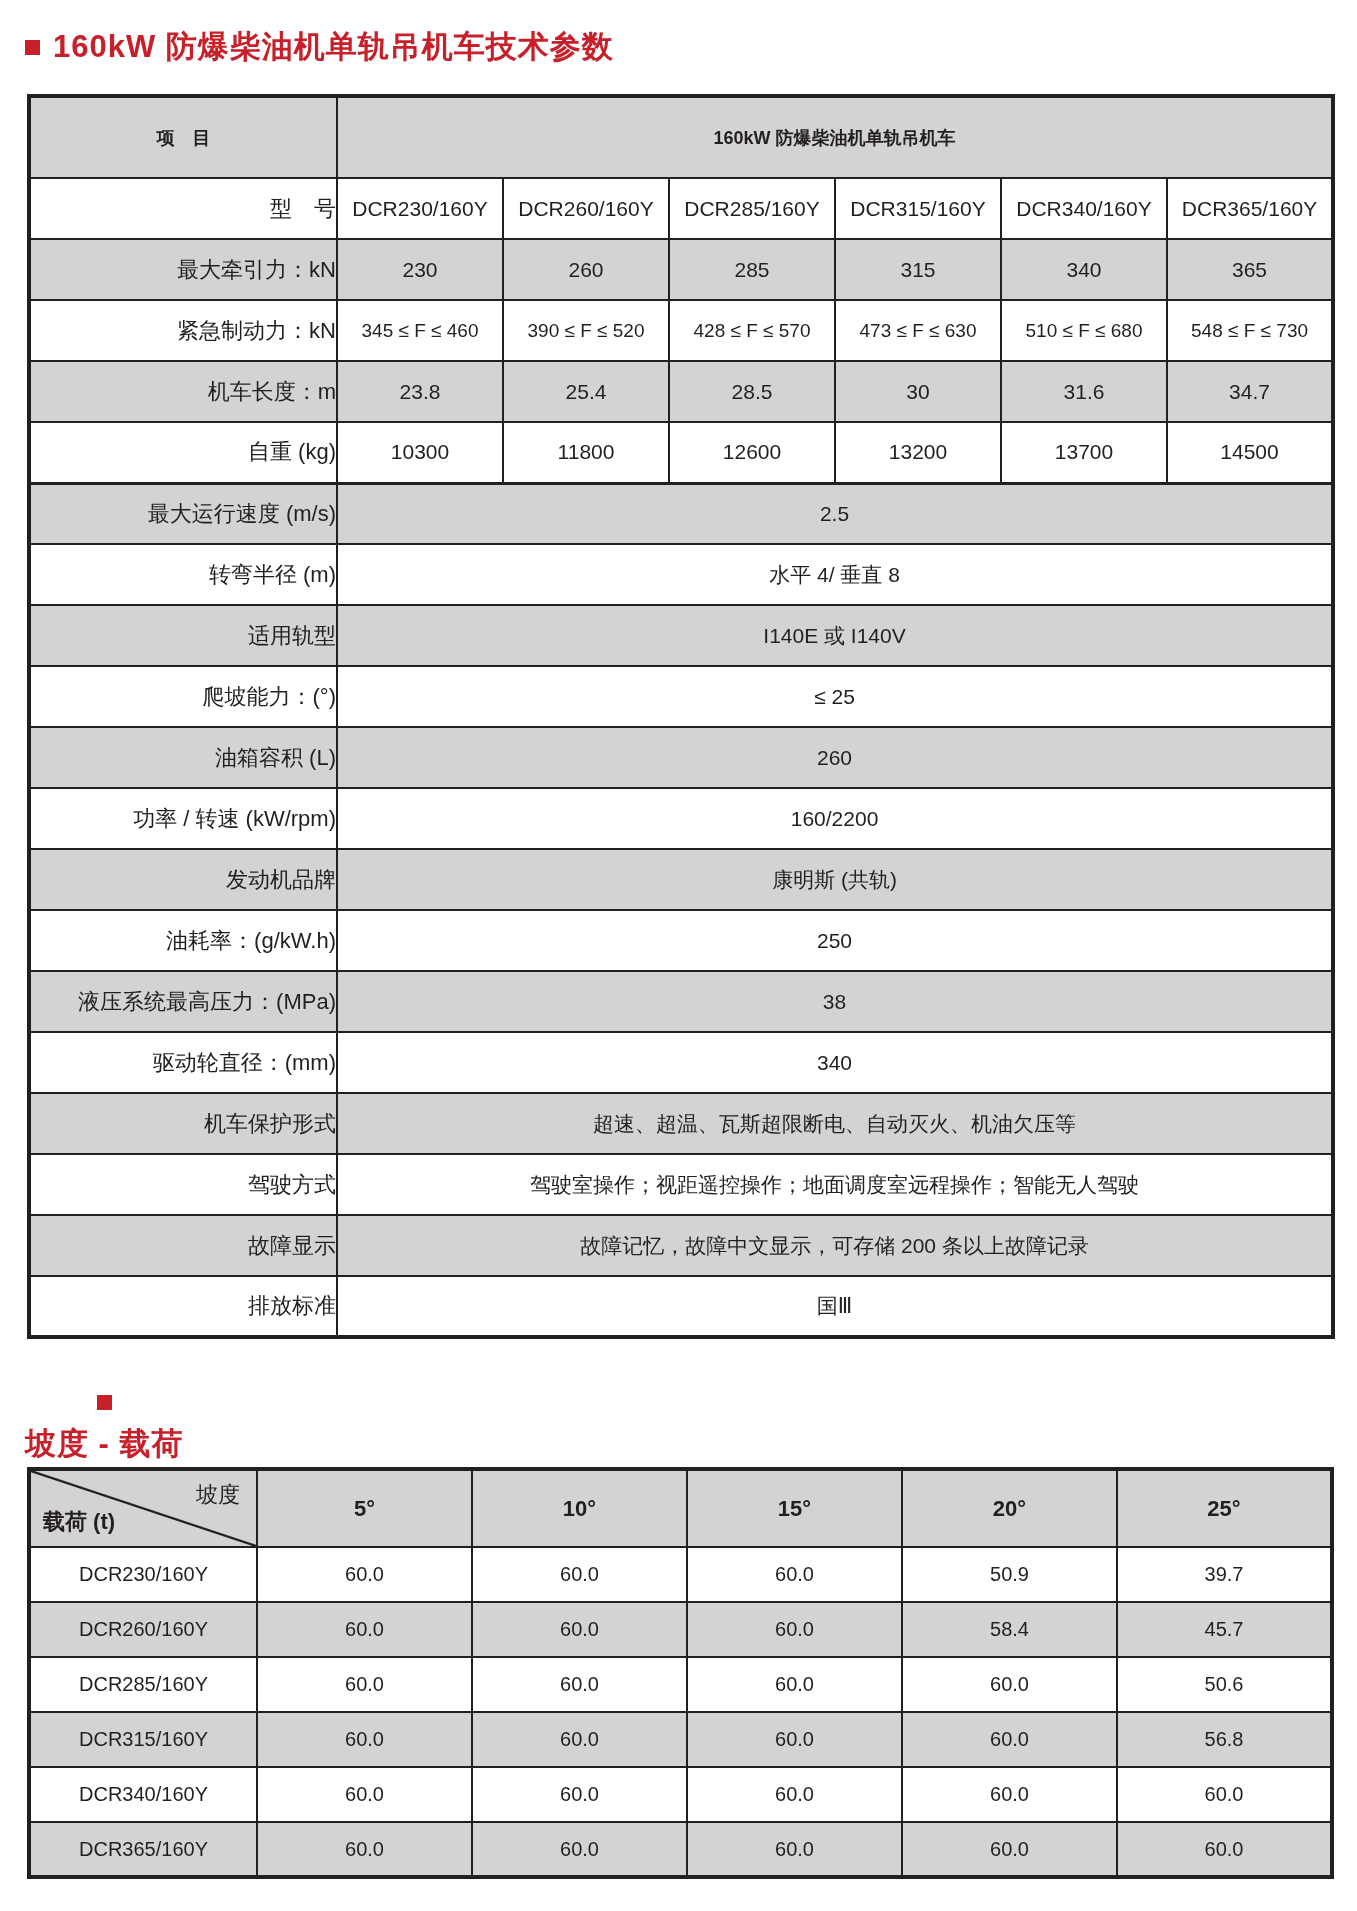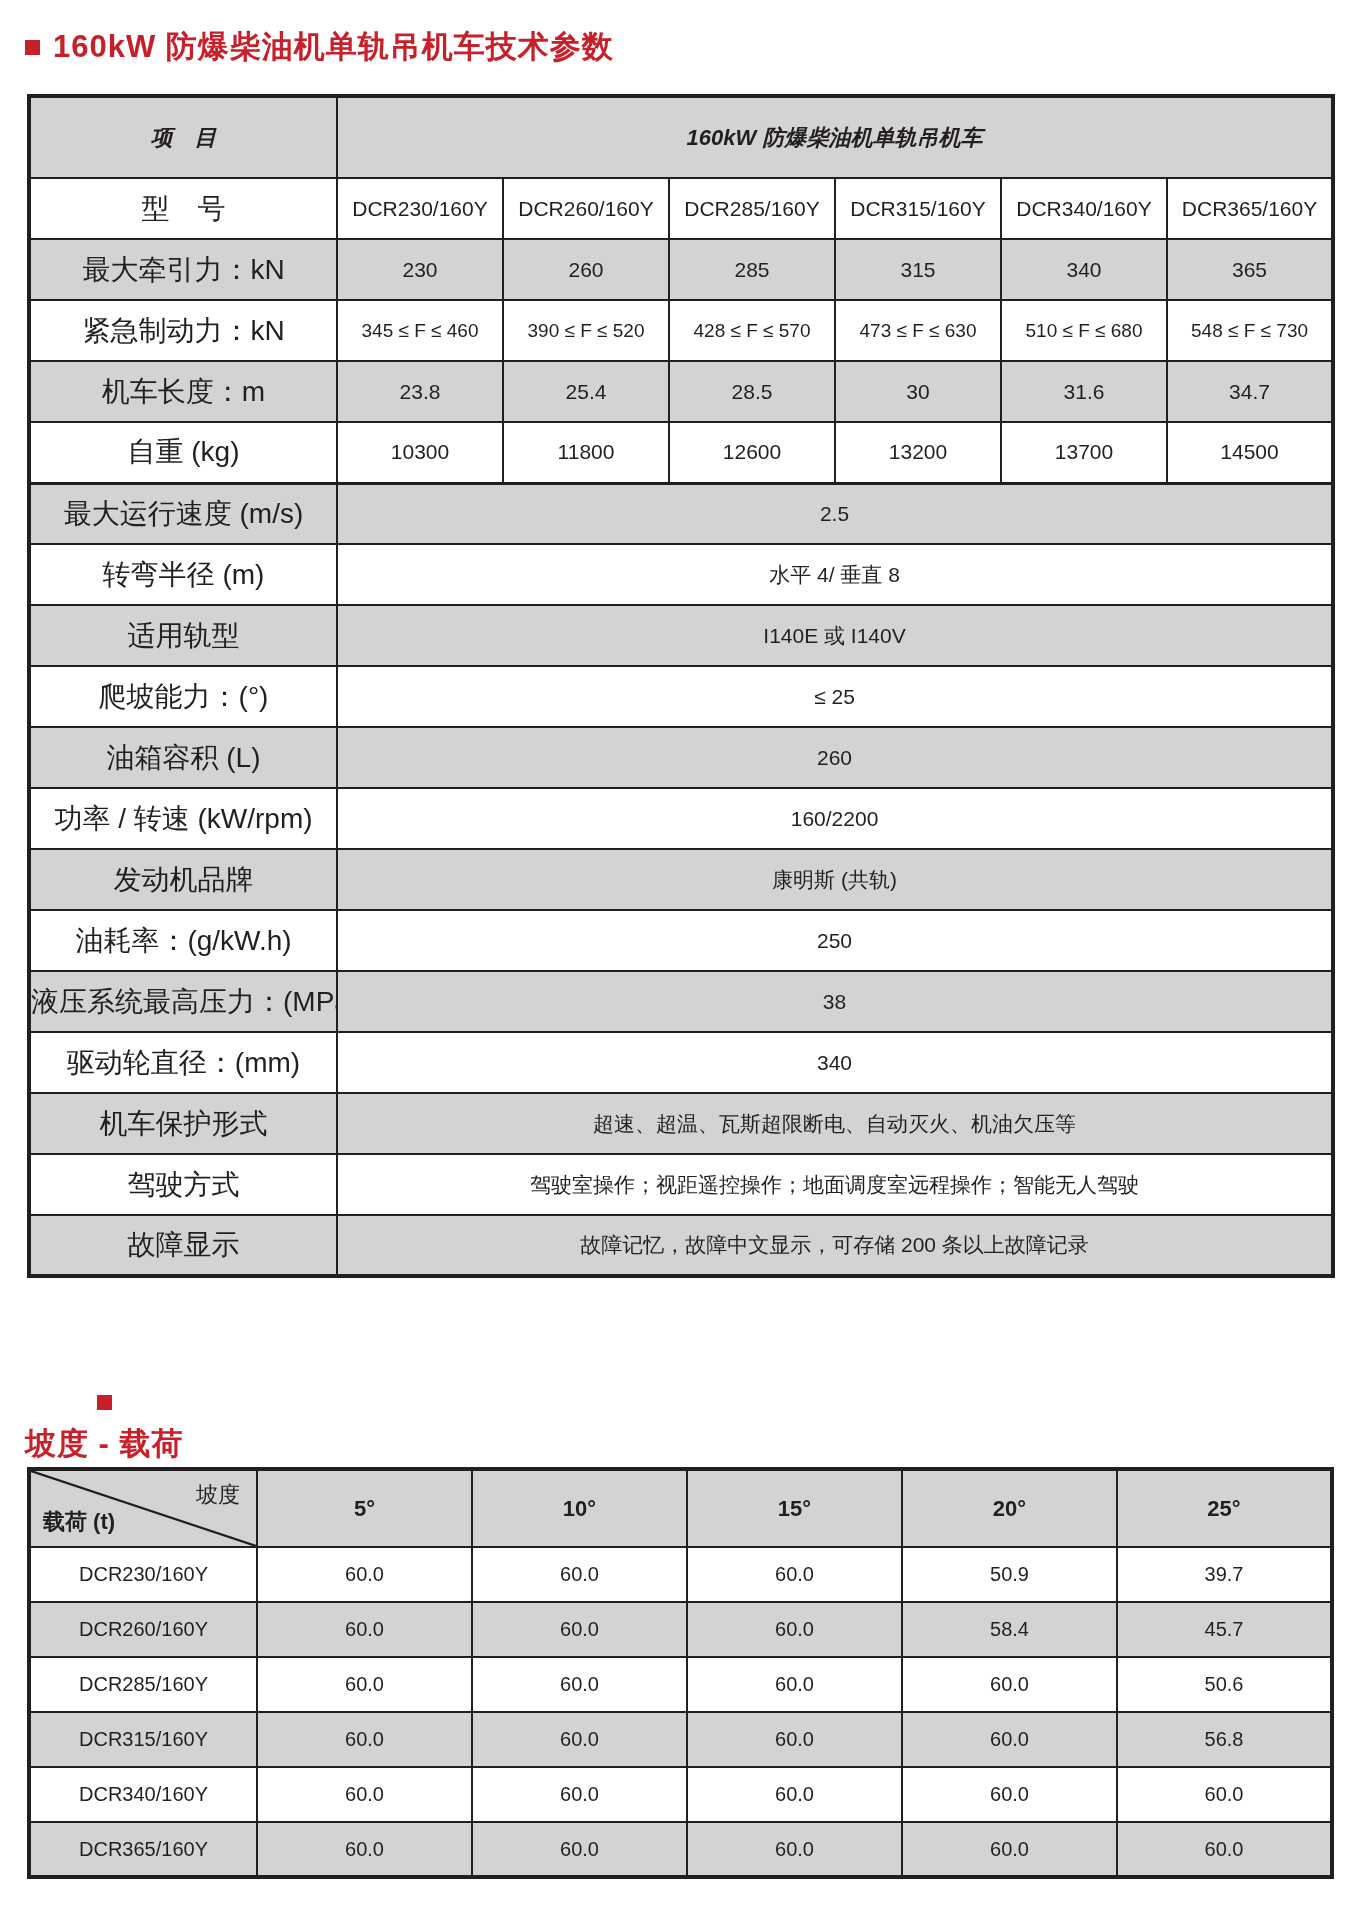--- a/index.html
+++ b/index.html
@@ -28,22 +28,22 @@
   th, td {
     border:2px solid #231f20;
     text-align:center; vertical-align:middle;
     font-size:21px; font-weight:normal;
     overflow:hidden; white-space:nowrap;
   }
   tr.gray > th, tr.gray > td { background:#d4d3d3; }
   tr.white > th, tr.white > td { background:#ffffff; }
   #spec-table tr { height:61px; }
   #spec-table tr.head-row { height:82px; }
-  #spec-table .label-cell { font-size:28px; }
-  #spec-table .head-row th { font-size:22px; font-weight:bold;font-style:italic; }
+  #spec-table .label-cell { font-size:22px;text-align:right; }
+  #spec-table .head-row th { font-size:18px; font-weight:bold; }
   #spec-table .brake td.val { font-size:19px; }
   tr.section-split > * { border-bottom-width:3px; }
 
   #load-table tr { height:55px; }
   #load-table tr.head-row { height:78px; }
   #load-table th { font-weight:bold; font-size:22px; }
   #load-table td { font-size:20px; }
 
   .diag { position:relative; padding:0; }
   .diag svg { position:absolute; left:0; top:0; width:100%; height:100%; display:block; }
@@ -162,20 +162,24 @@
     <td class="label-cell">机车保护形式</td>
     <td colspan="6">超速、超温、瓦斯超限断电、自动灭火、机油欠压等</td>
   </tr>
   <tr class="white">
     <td class="label-cell">驾驶方式</td>
     <td colspan="6">驾驶室操作；视距遥控操作；地面调度室远程操作；智能无人驾驶</td>
   </tr>
   <tr class="gray">
     <td class="label-cell">故障显示</td>
     <td colspan="6">故障记忆，故障中文显示，可存储 200 条以上故障记录</td>
+  </tr>
+  <tr class="white">
+    <td class="label-cell">排放标准</td>
+    <td colspan="6">国Ⅲ</td>
   </tr>
   </tbody>
 </table>
 
 <div id="title2" class="sec-title">
   <span class="sq"></span>
   <span>坡度 - 载荷</span>
 </div>
 
 <table id="load-table">

